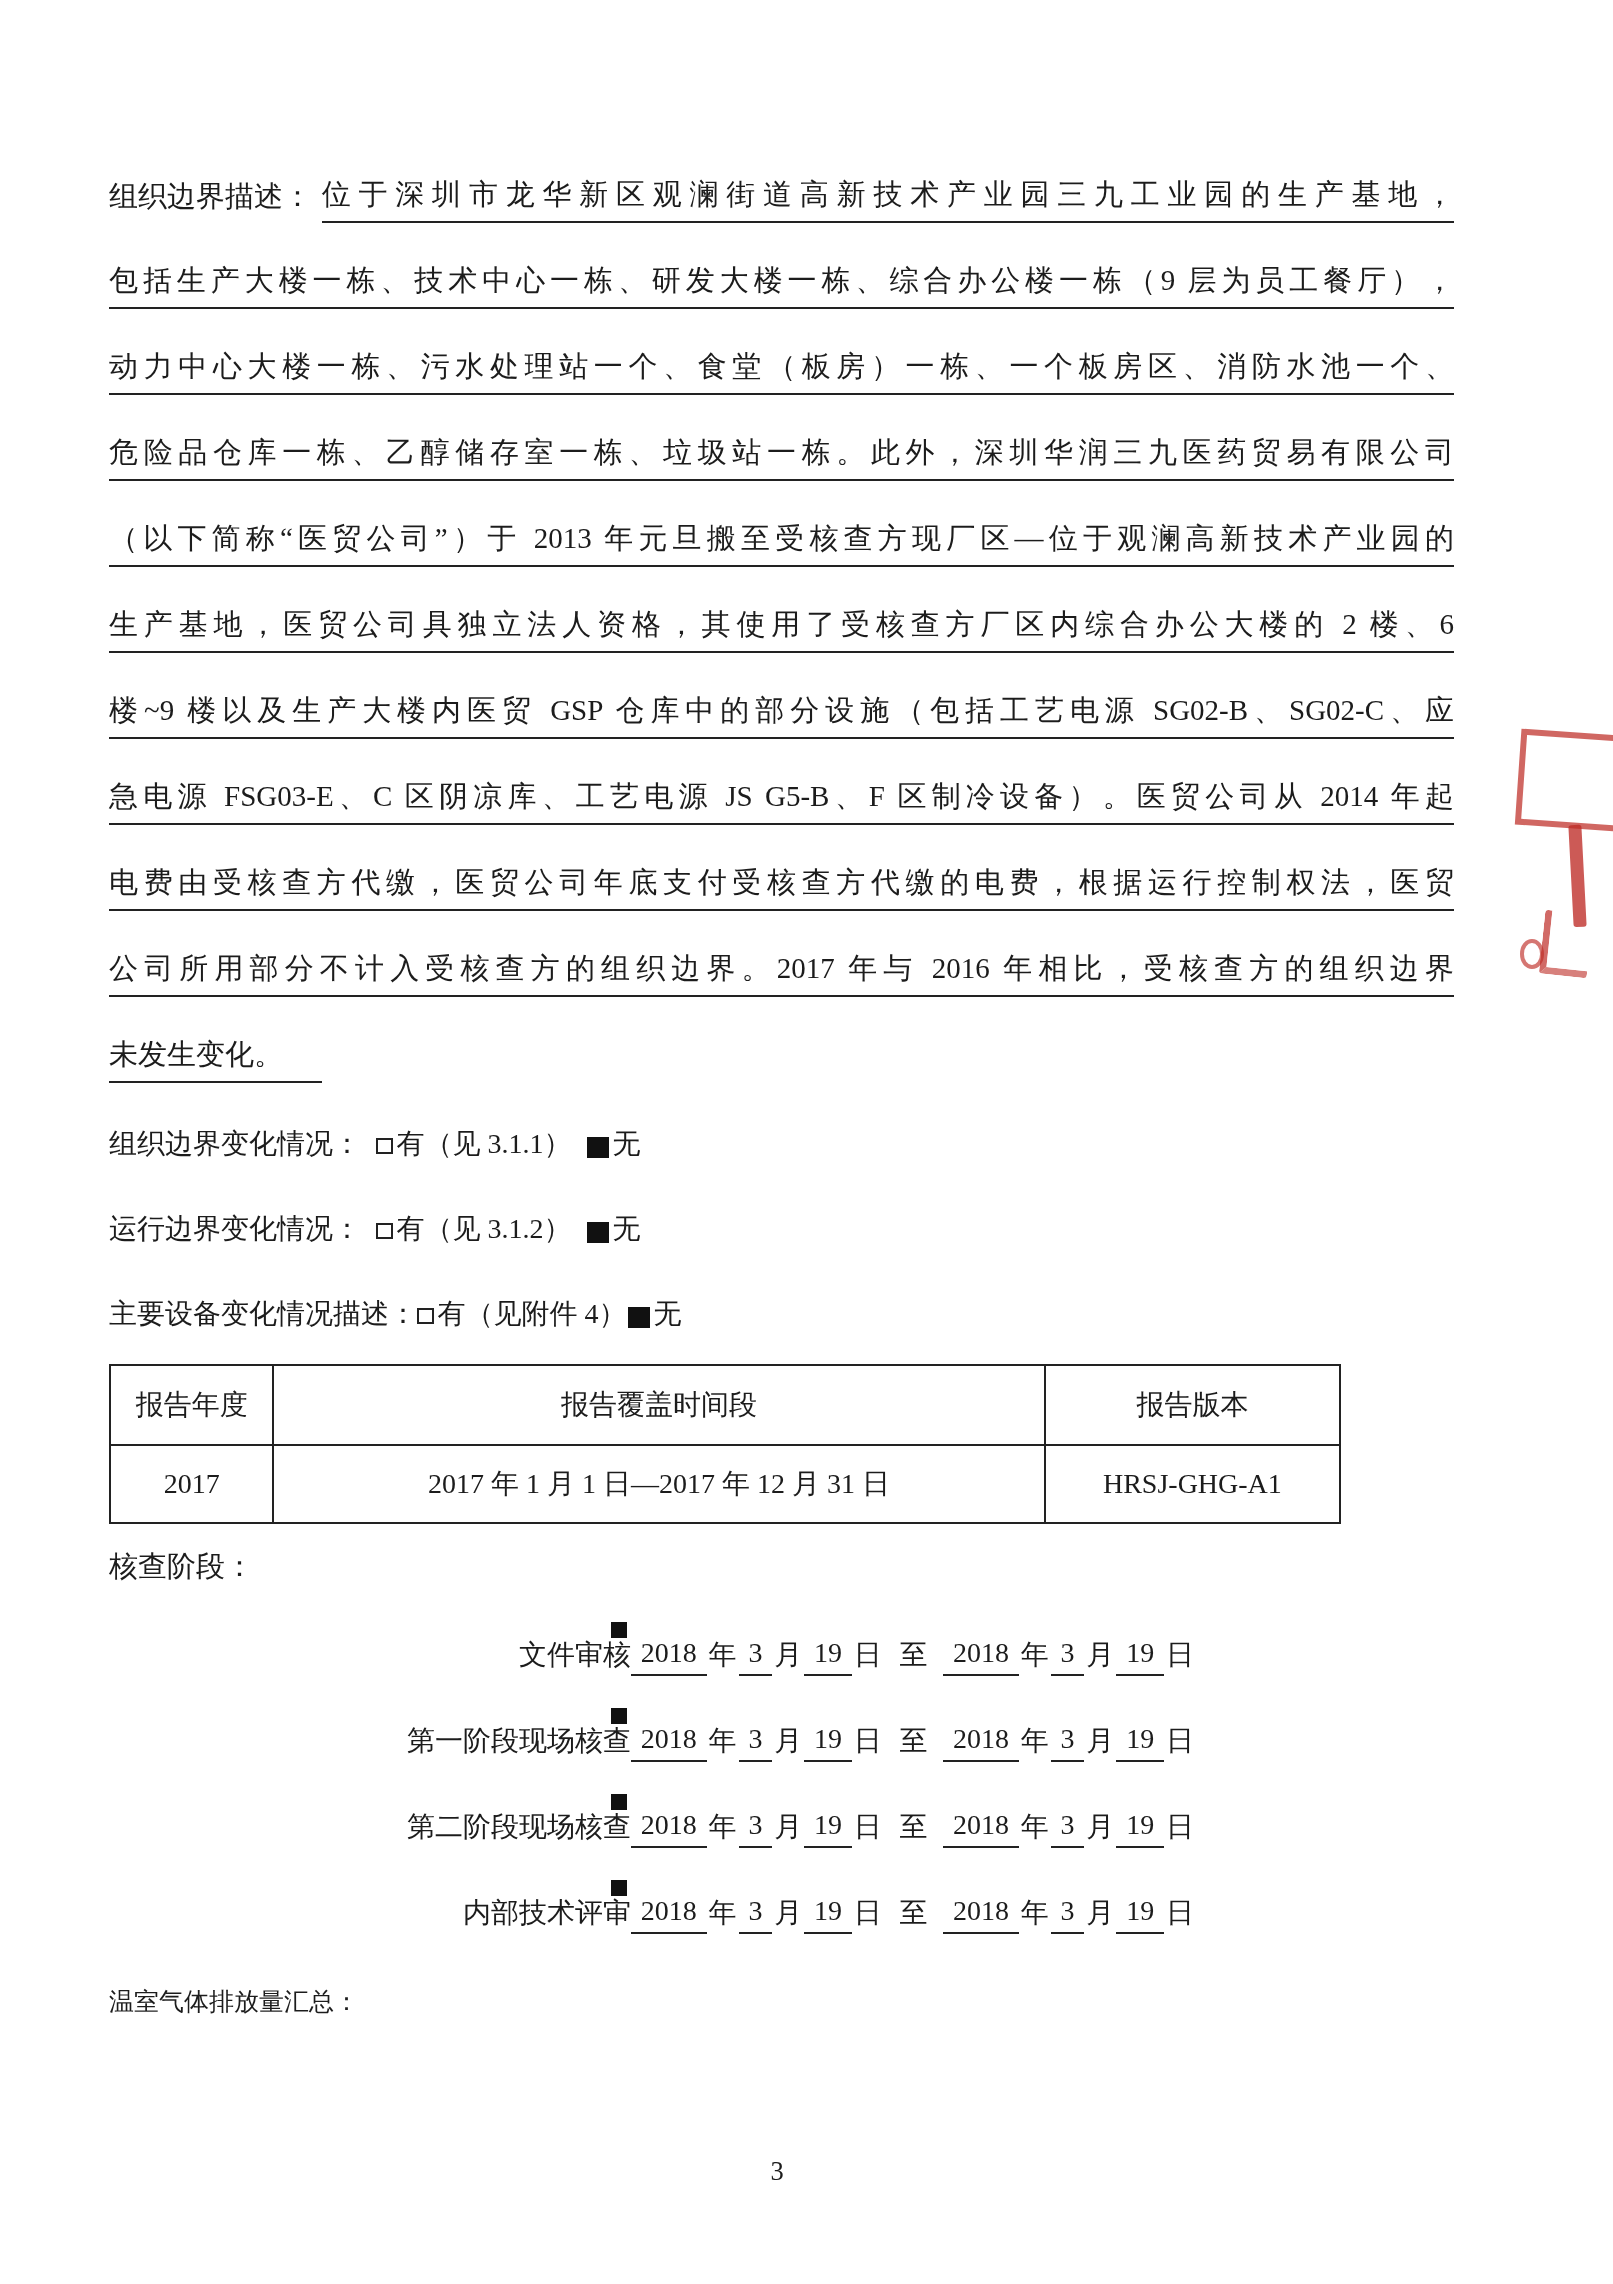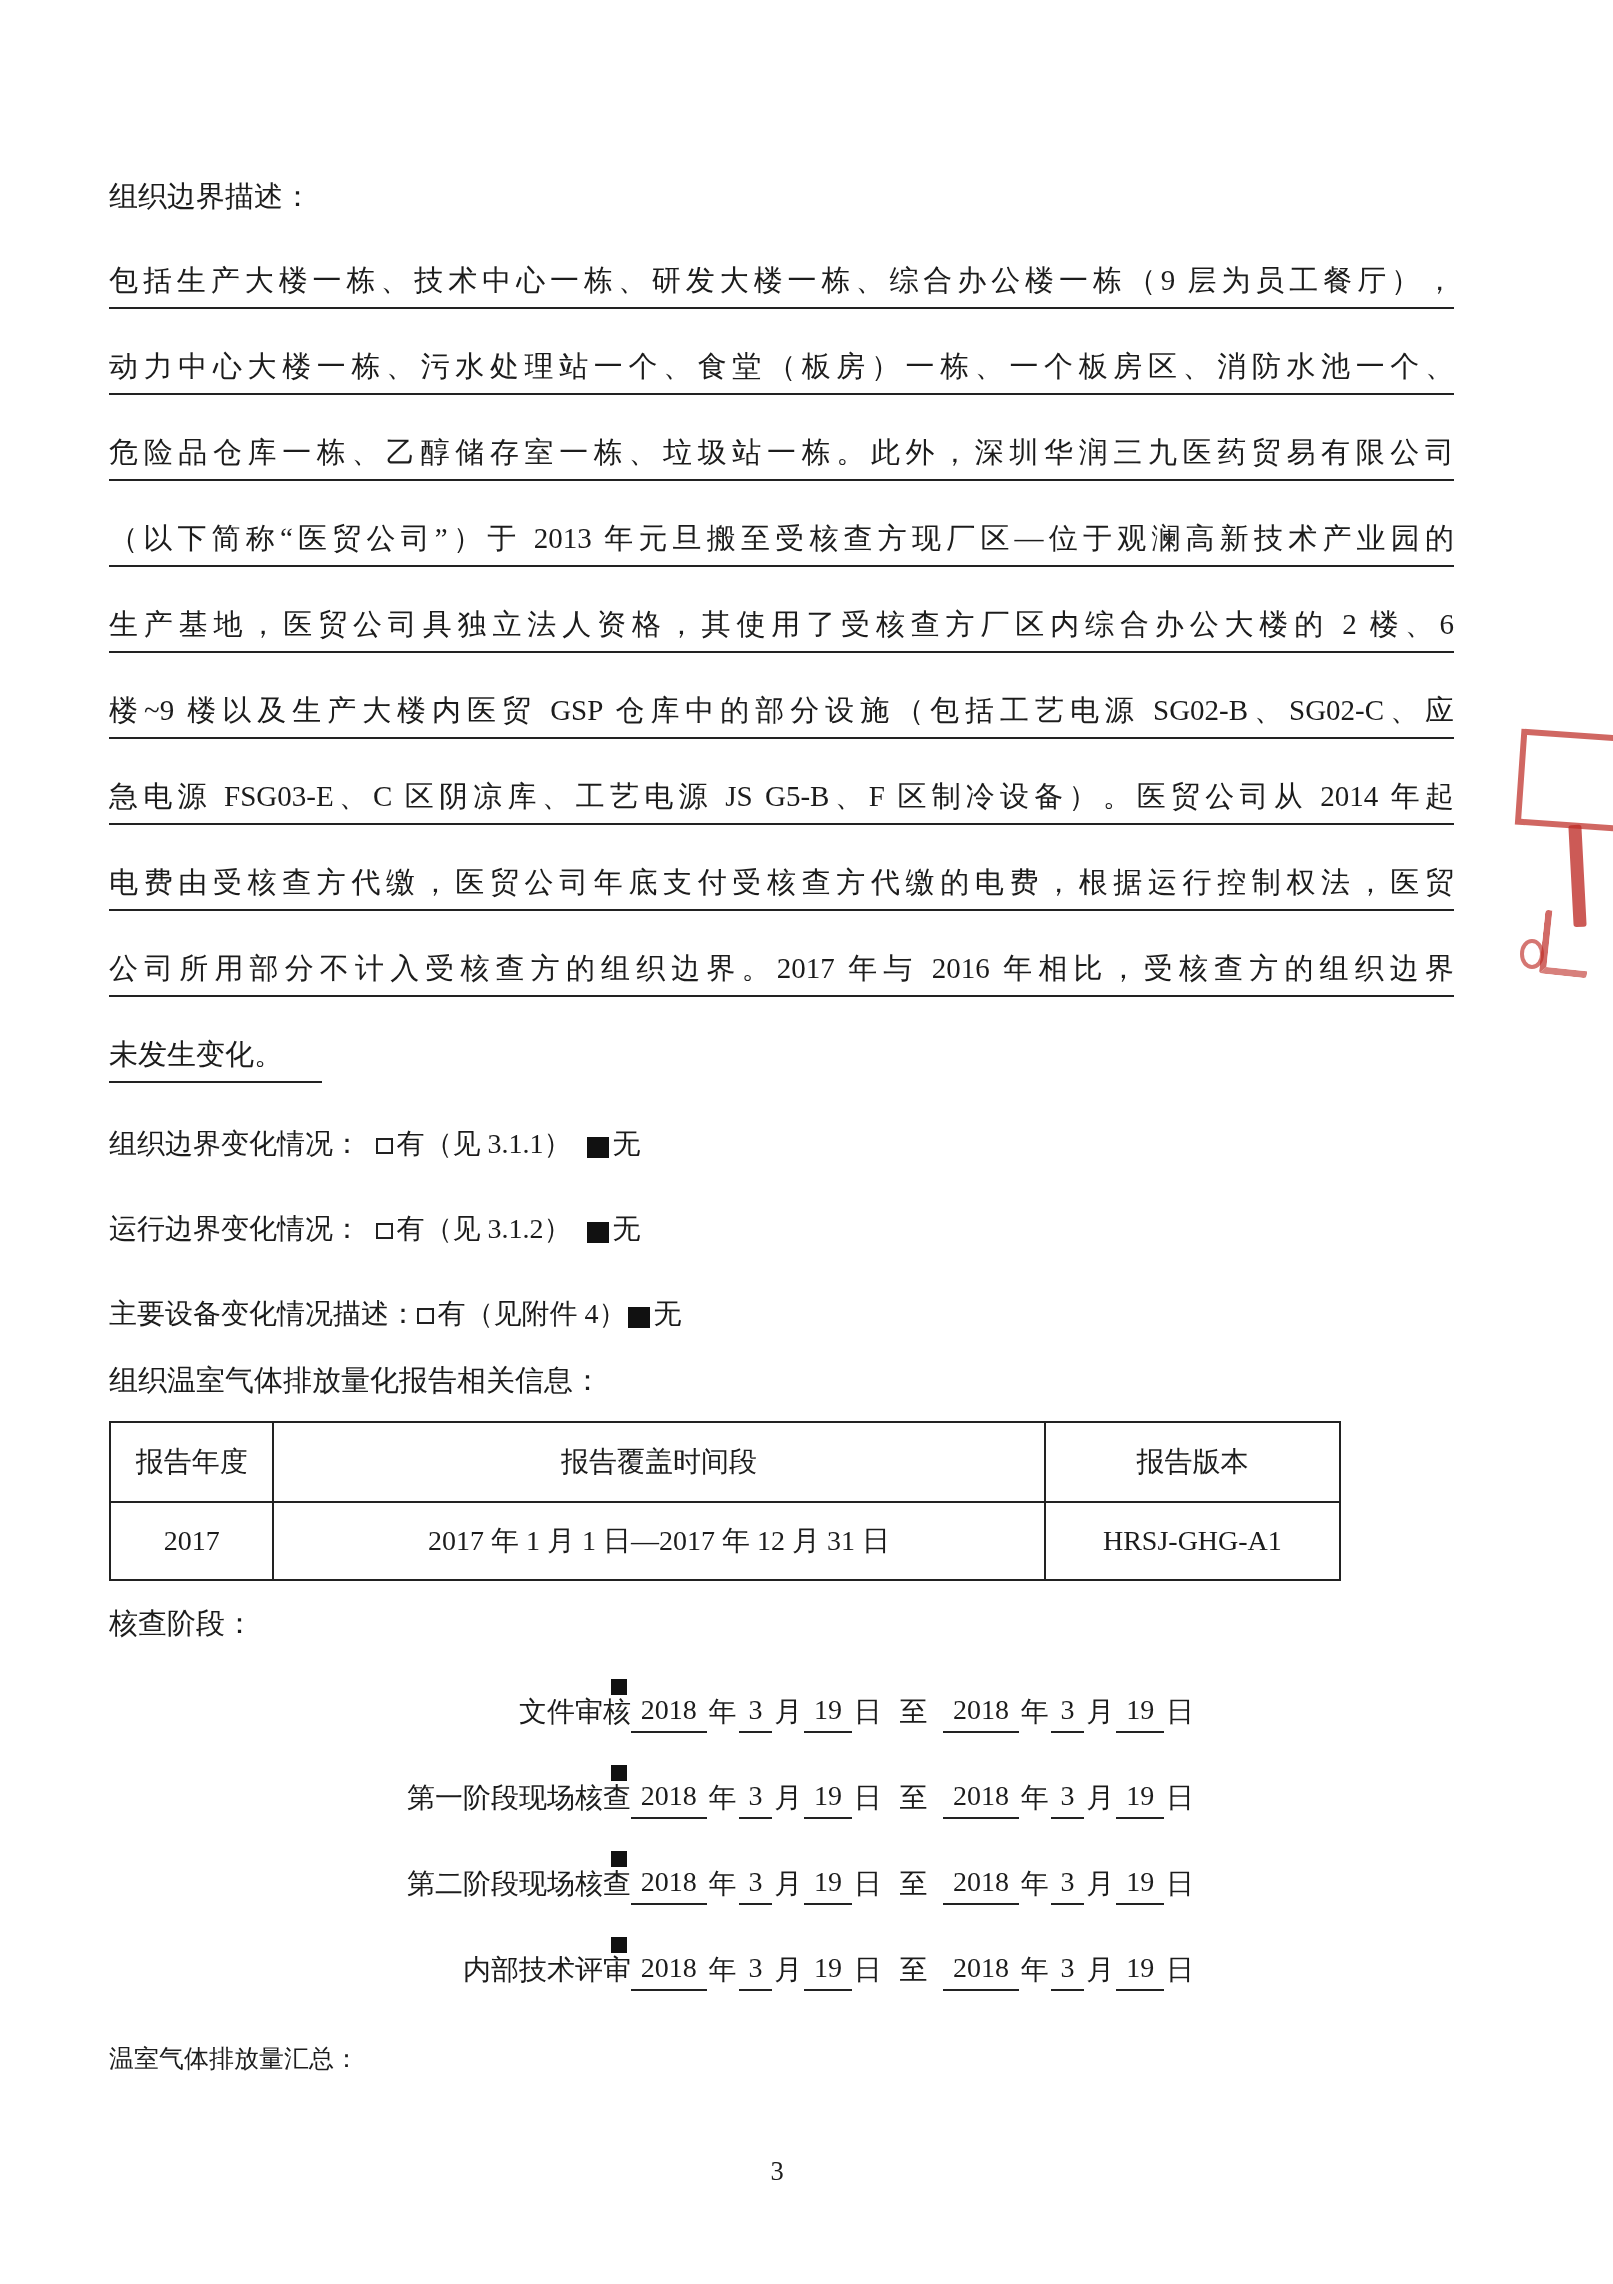--- a/index.html
+++ b/index.html
@@ -104,20 +104,21 @@
 </style>
 </head>
 <body>
 
 <div class="page">
   <div class="content">
 
     <div>
       <div class="pline">
         <span class="plabel">组织边界描述：</span>
+        <span class="fill">位于深圳市龙华新区观澜街道高新技术产业园三九工业园的生产基地，</span>
       </div>
       <div class="pline">
           <span class="fill">包括生产大楼一栋、技术中心一栋、研发大楼一栋、综合办公楼一栋（9 层为员工餐厅），</span>
         </div>
       <div class="pline">
           <span class="fill">动力中心大楼一栋、污水处理站一个、食堂（板房）一栋、一个板房区、消防水池一个、</span>
         </div>
       <div class="pline">
           <span class="fill">危险品仓库一栋、乙醇储存室一栋、垃圾站一栋。此外，深圳华润三九医药贸易有限公司</span>
         </div>
@@ -173,21 +174,20 @@
           <span class="box-empty"></span>
           <span>有（见附件 4）</span>
         </span>
         <span class="chk-opt no">
           <span class="box-filled"></span>
           <span>无</span>
         </span>
       </div>
     </div>
 
-    <div class="sec-title">组织温室气体排放量化报告相关信息：</div>
 
     <table class="report">
       <thead>
         <tr>
           <th class="c1">报告年度</th>
           <th class="c2">报告覆盖时间段</th>
           <th class="c3">报告版本</th>
         </tr>
       </thead>
       <tbody>

